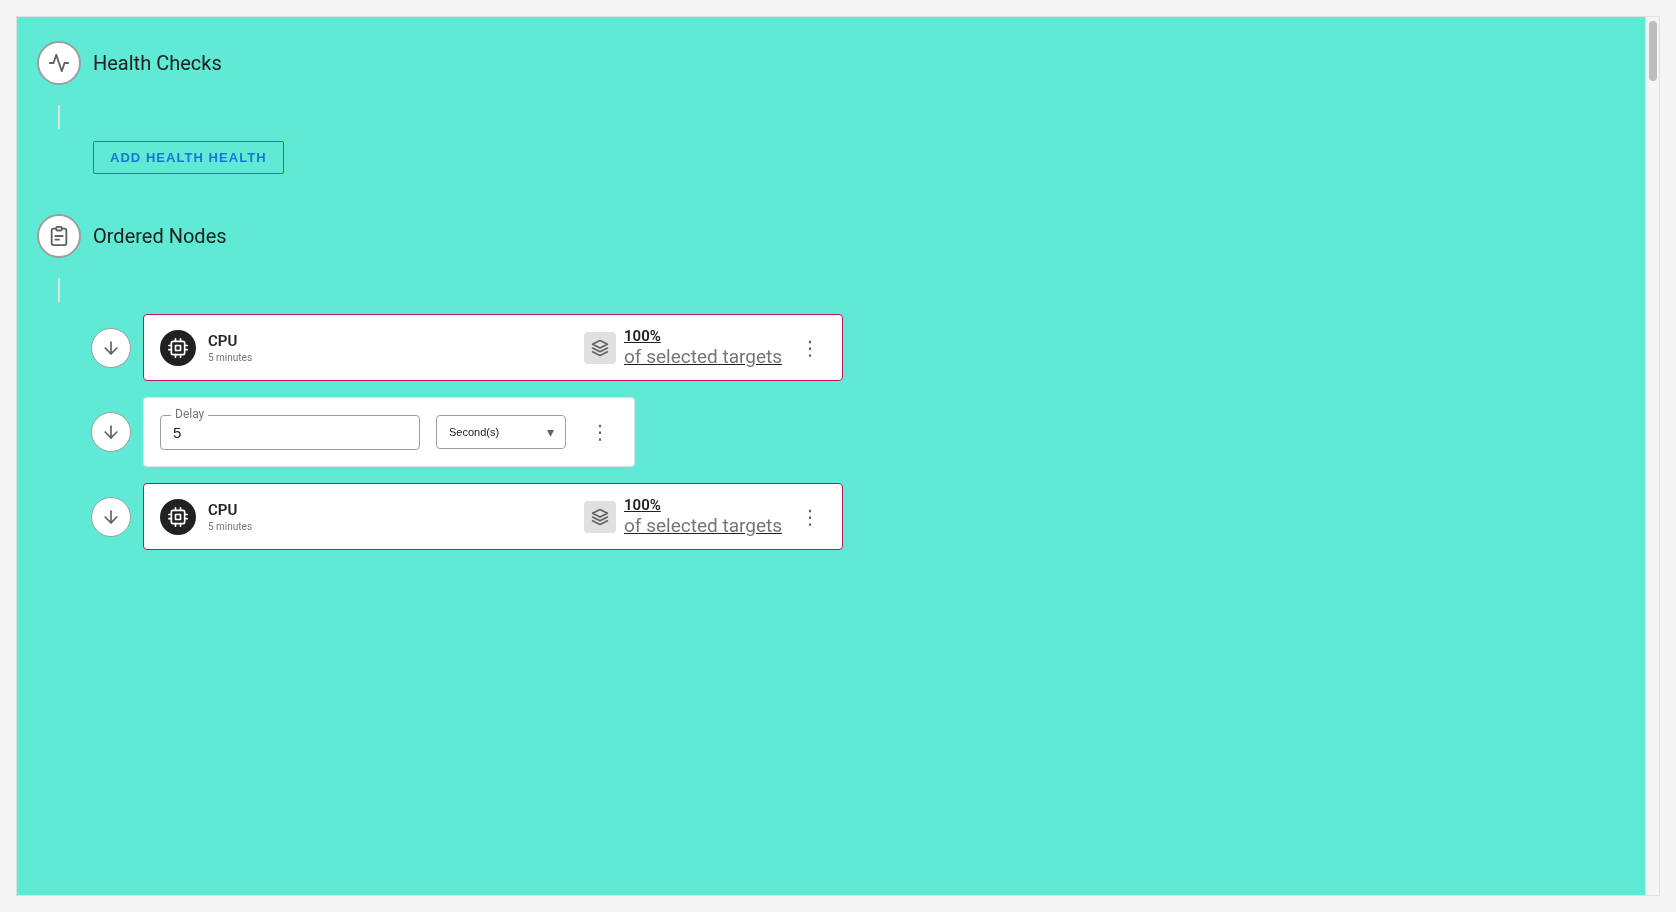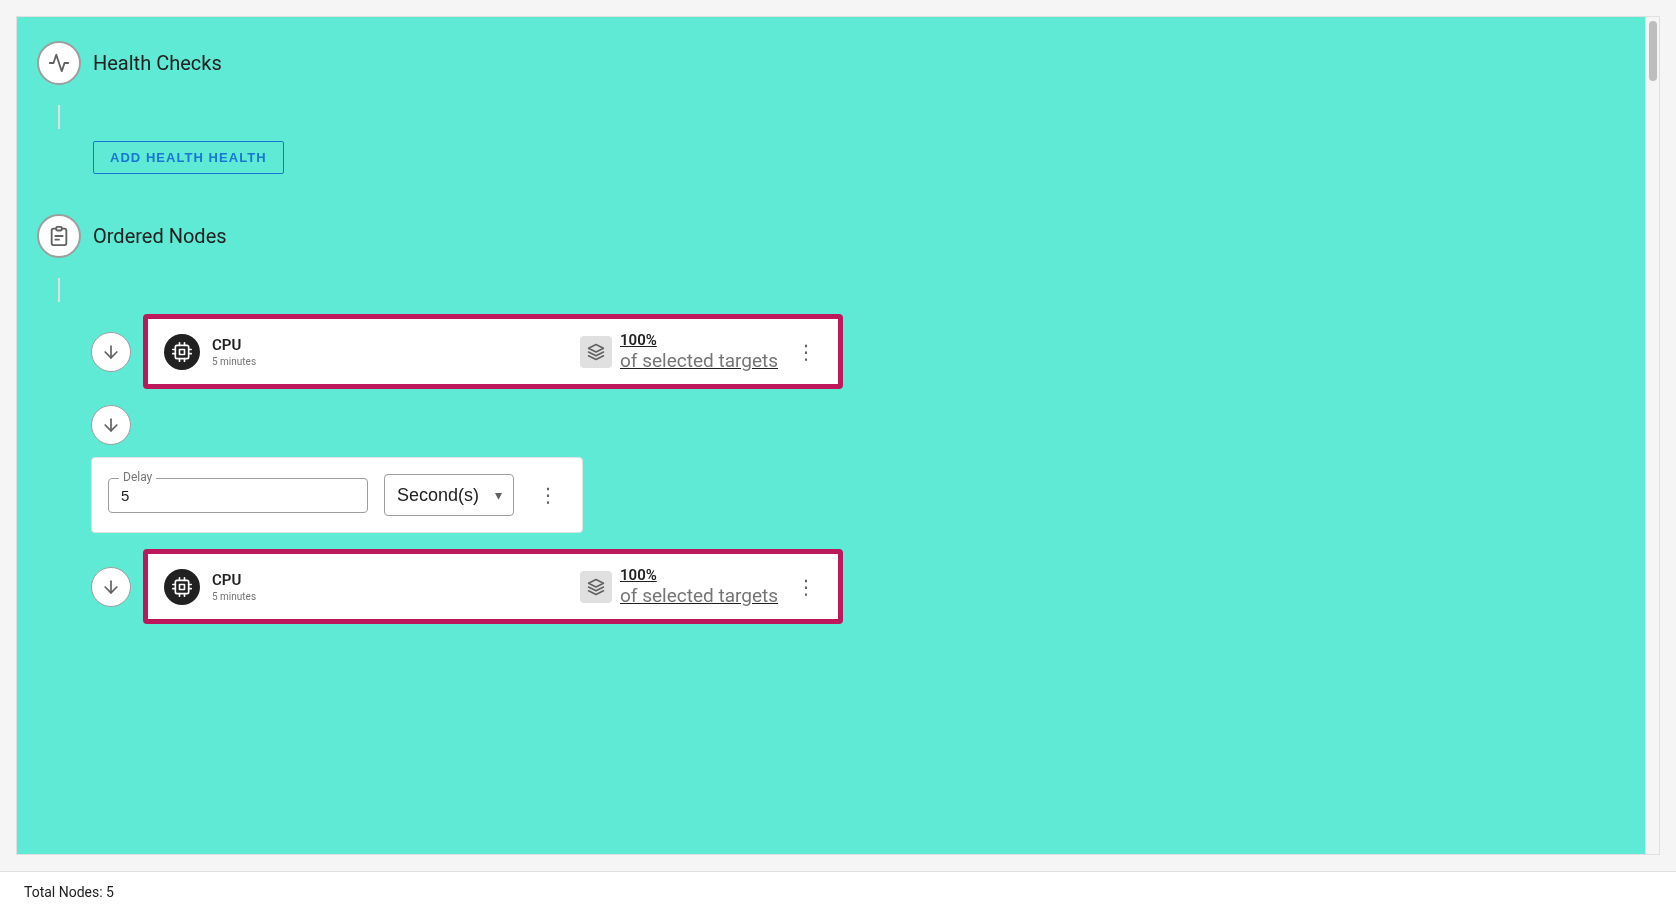--- a/index.html
+++ b/index.html
@@ -109,21 +109,21 @@
       display: flex;
       align-items: center;
       justify-content: center;
       cursor: pointer;
       flex-shrink: 0;
       color: #616161;
       font-size: 16px;
     }
     .node-card {
       flex: 1;
-      border: 5px solid #be185d;
+      border: 1px solid #be185d;
       border-radius: 4px;
       background: #fff;
       padding: 12px 16px;
       display: flex;
       align-items: center;
       gap: 12px;
       max-width: 700px;
     }
     .node-card-icon {
       width: 36px;
@@ -186,24 +186,23 @@
       align-items: center;
       justify-content: center;
       border-radius: 50%;
       width: 32px;
       height: 32px;
     }
 
     
     .delay-row {
       display: flex;
-      align-items: flex-start;
+      align-items: center;
       gap: 12px;
       margin-bottom: 16px;
-      flex-direction: column;
     }
     .delay-input-wrapper {
       position: relative;
       border: 1px solid #9e9e9e;
       border-radius: 4px;
       padding: 8px 12px;
       background: #fff;
       min-width: 260px;
     }
     .delay-label {
@@ -221,21 +220,21 @@
       font-size: 15px;
       color: #212121;
       background: transparent;
       width: 100%;
     }
     .delay-unit-select {
       border: 1px solid #9e9e9e;
       border-radius: 4px;
       background: #fff;
       padding: 10px 12px;
-      font-size: 18px;
+      font-size: 11px;
       color: #212121;
       cursor: pointer;
       appearance: none;
       -webkit-appearance: none;
       min-width: 130px;
       margin-left: 8px;
     }
     .delay-unit-wrapper {
       position: relative;
       display: flex;
@@ -437,16 +436,13 @@
 
     </div>
 
     
     <div class="scrollbar-area">
       <div class="scrollbar-thumb"></div>
     </div>
 
   </div>
 
-  <div class="footer">
-    <span>Total Nodes: 5</span>
-  </div>
 </div>
 
 </body></html>

